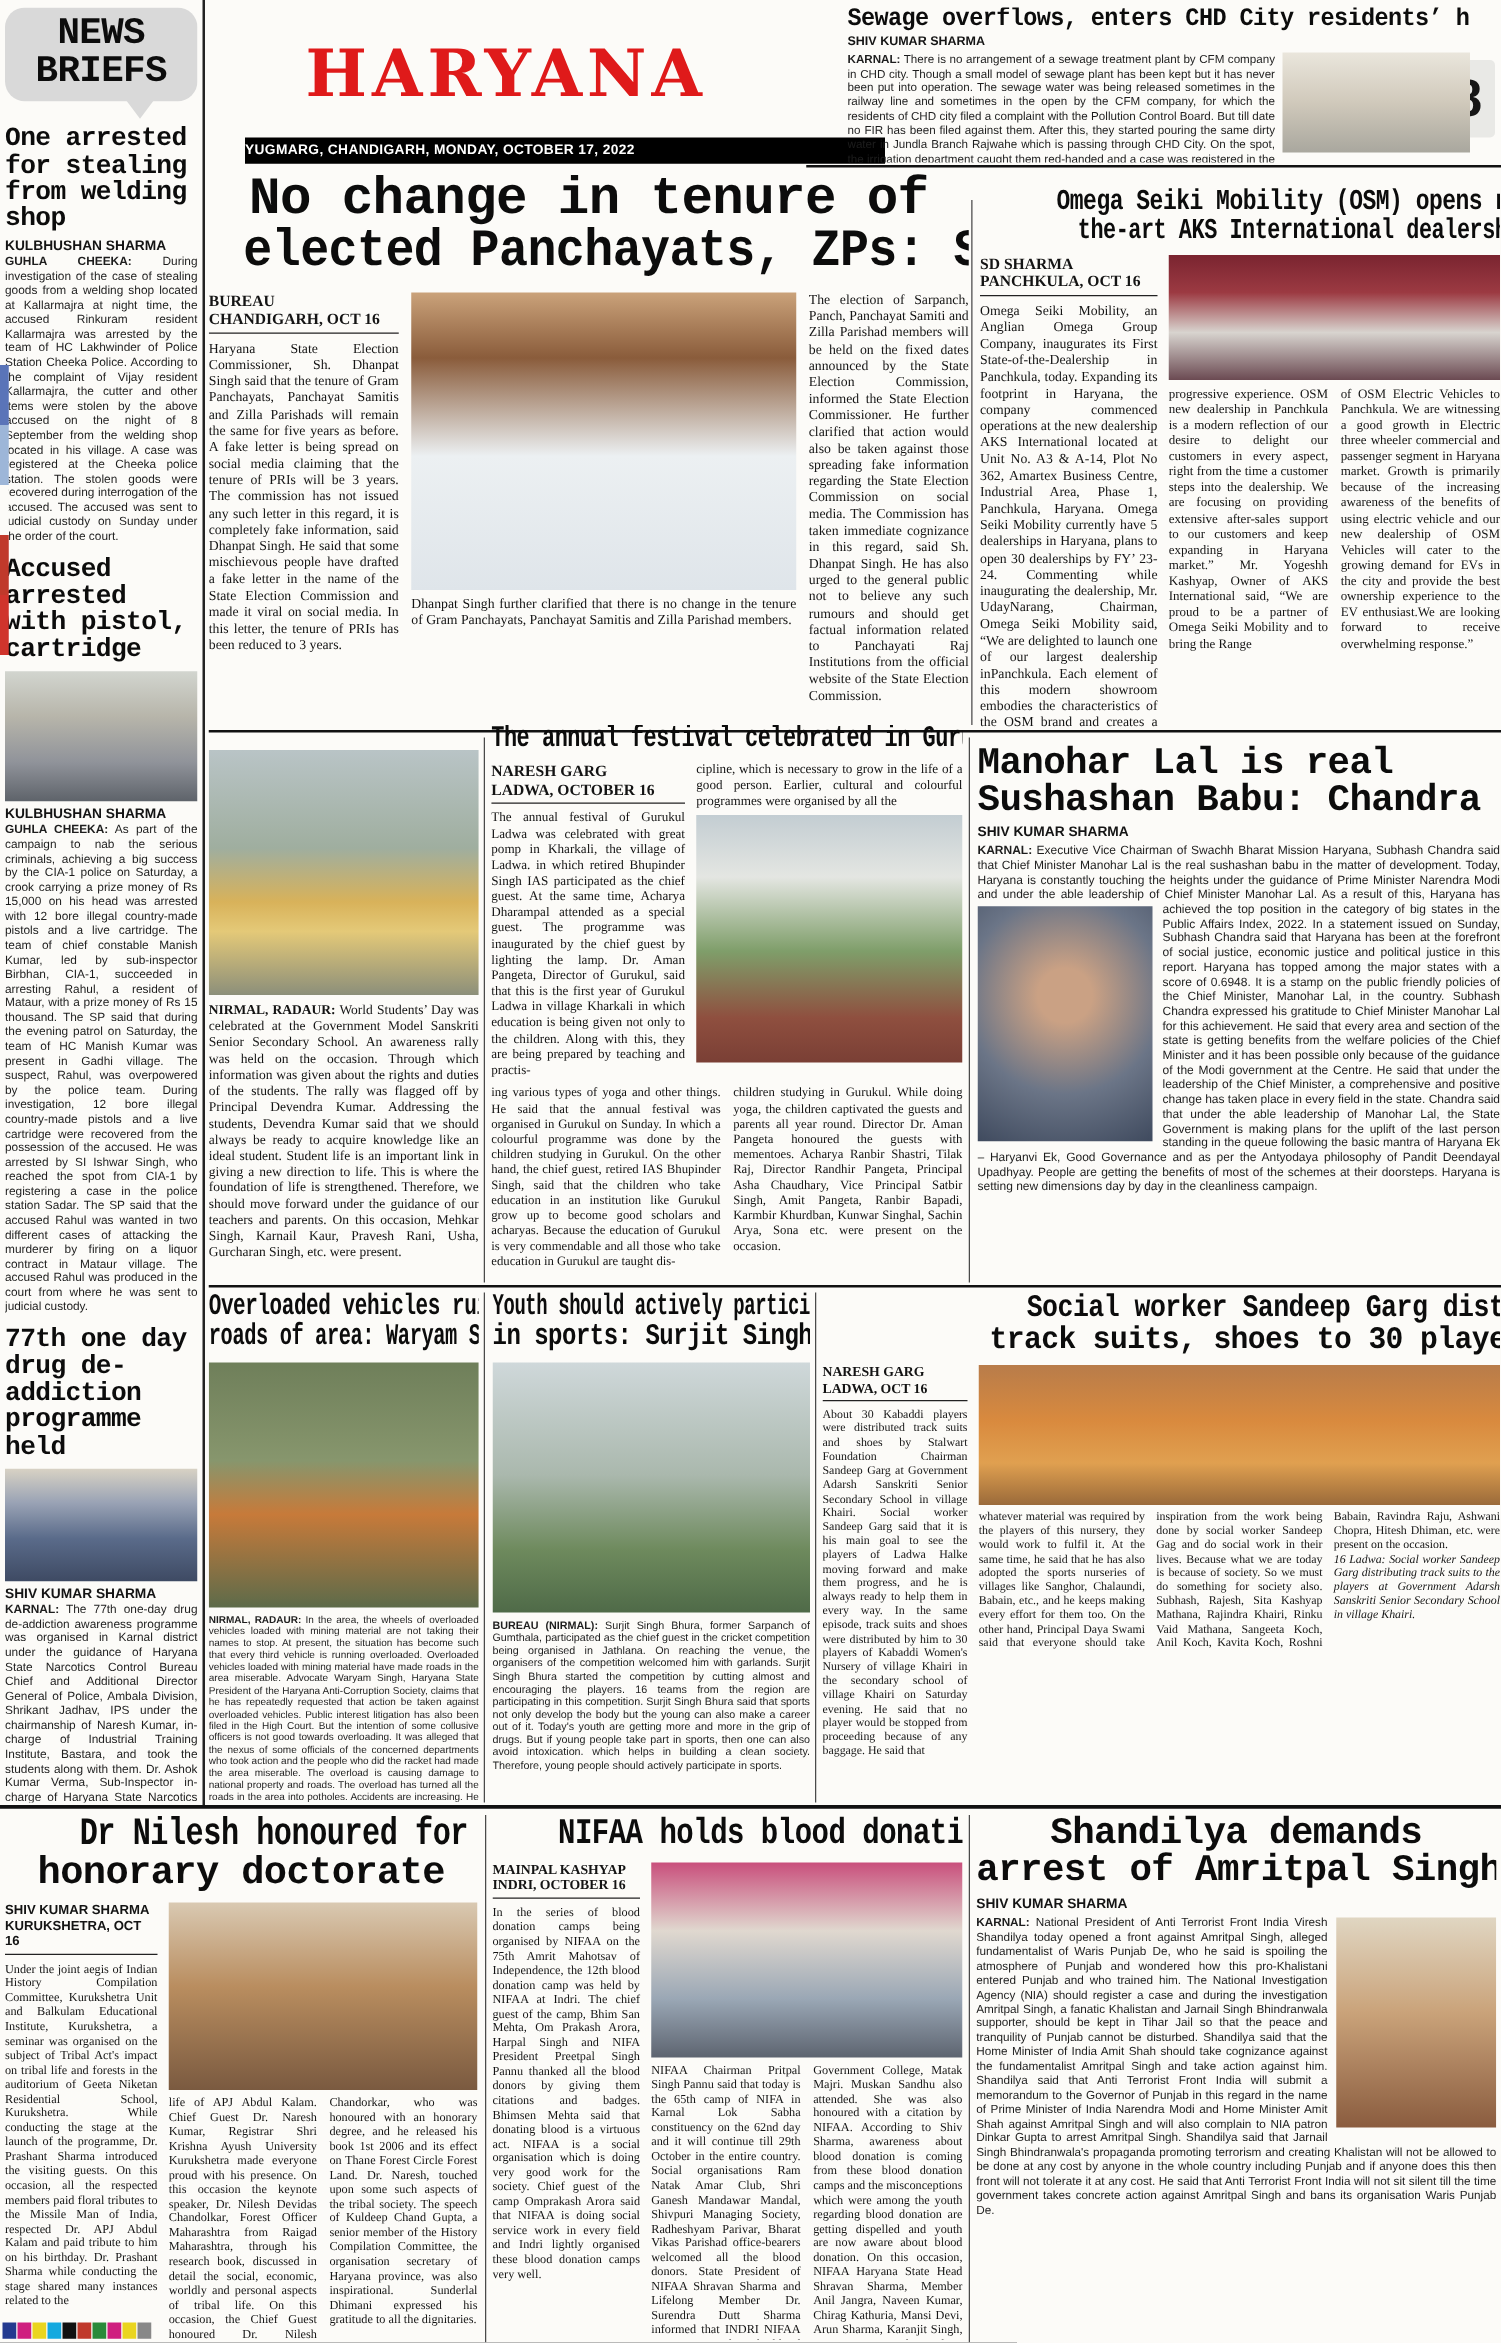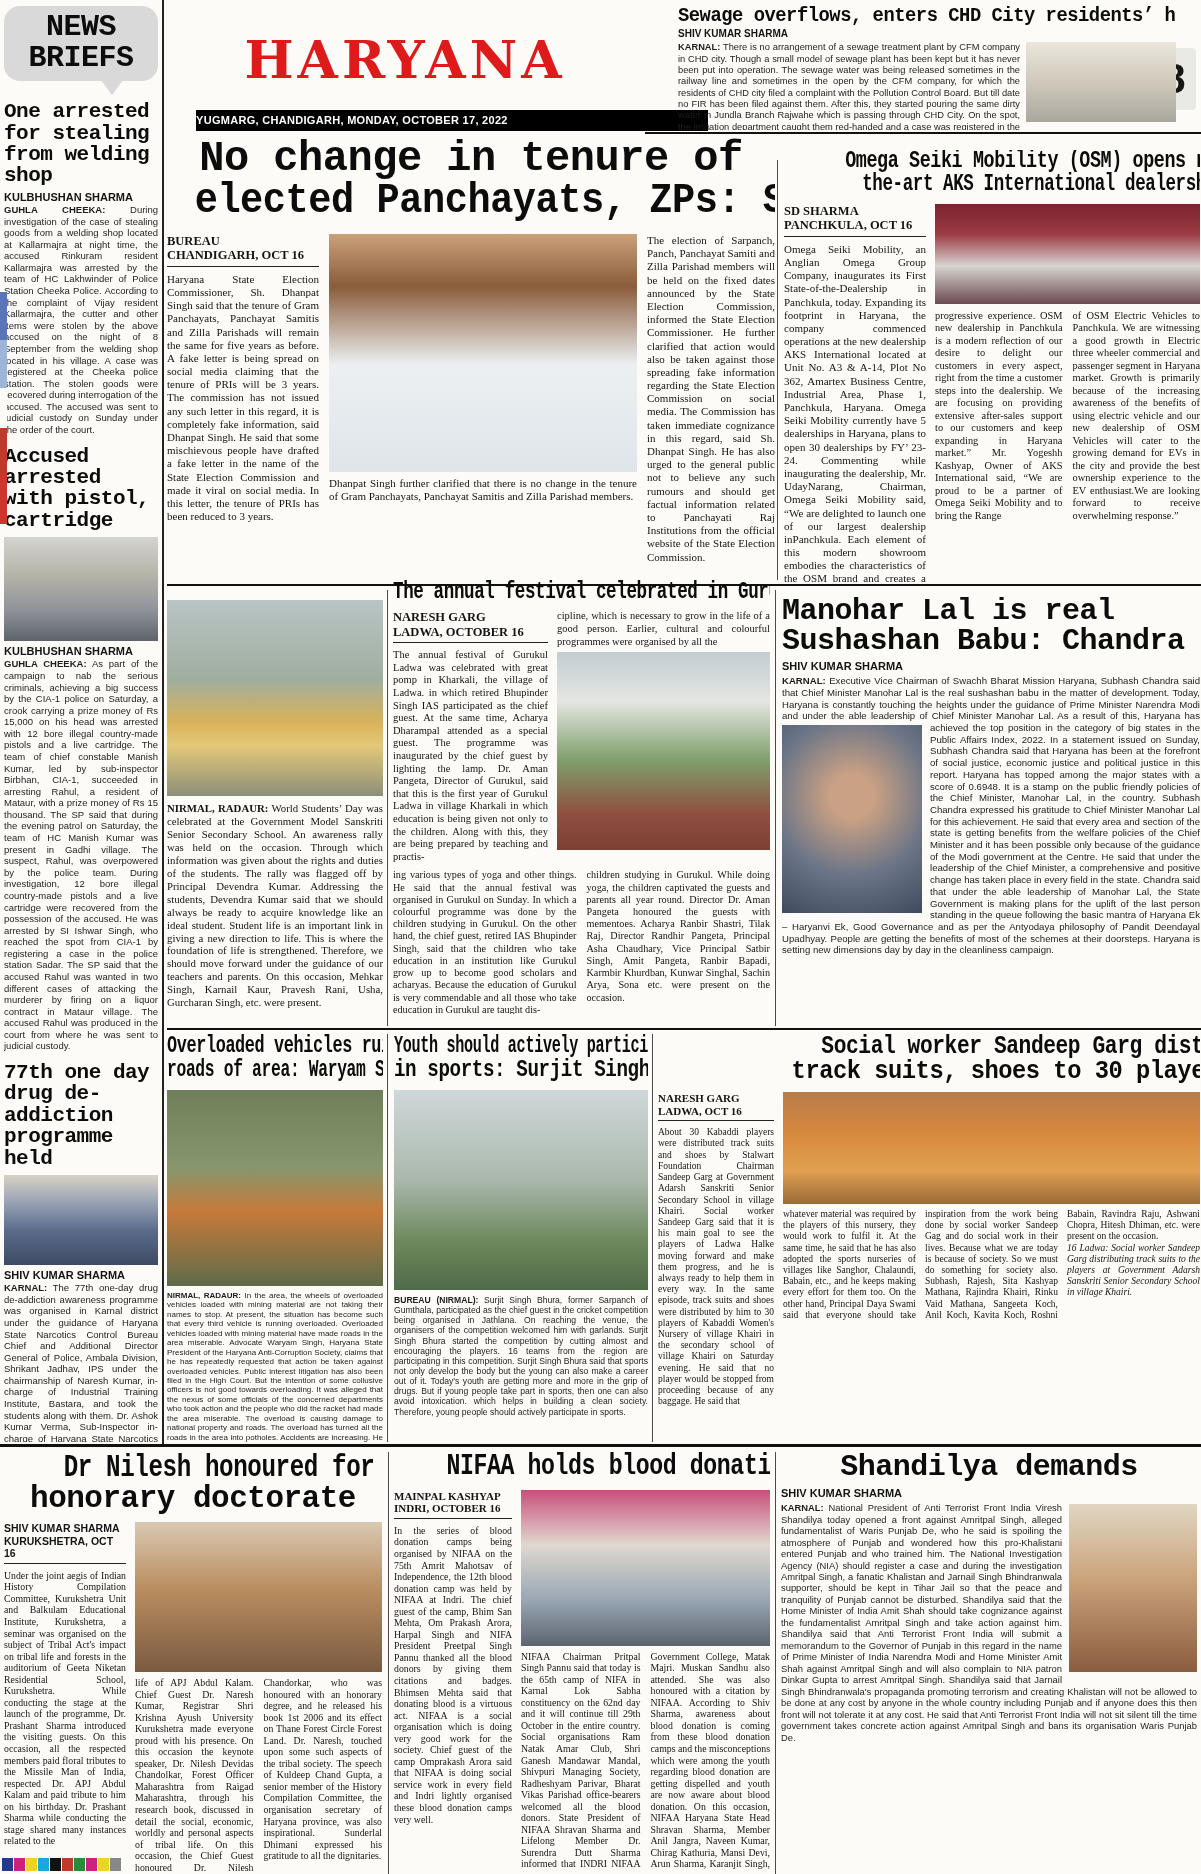--- a/index.html
+++ b/index.html
@@ -319,20 +319,21 @@
         <div class="cols2" style="margin-top:5px;">
           <div class="body-serif-sm" style="font-size:9.8px;">NIFAA Chairman Pritpal Singh Pannu said that today is the 65th camp of NIFA in Karnal Lok Sabha constituency on the 62nd day and it will continue till 29th October in the entire country. Social organisations Ram Natak Amar Club, Shri Ganesh Mandawar Mandal, Shivpuri Managing Society, Radheshyam Parivar, Bharat Vikas Parishad office-bearers welcomed all the blood donors. State President of NIFAA Shravan Sharma and Lifelong Member Dr. Surendra Dutt Sharma informed that INDRI NIFAA team organised 12th blood donation camp under this campaign today. The next camp will be held on October 19 at Shaheed Udham Singh Government College, Matak Majri. Muskan Sandhu also attended. She was also honoured with a citation by NIFAA. According to Shiv Sharma, awareness about blood donation is coming from these blood donation camps and the misconceptions which were among the youth regarding blood donation are getting dispelled and youth are now aware about blood donation. On this occasion, NIFAA Haryana State Head Shravan Sharma, Member Anil Jangra, Naveen Kumar, Chirag Kathuria, Mansi Devi, Arun Sharma, Karanjit Singh, Sumit, Amit Singla, Nishant Bansal, Sachin Bansal, Amit Lamba, NIFA patrons Satish Bhatia and Tarun Mehta, and others were also present.</div>
         </div>
       </div>
     </div>
   </div>
 
   <div class="abs" style="left:781px;top:1452px;width:416px;height:420px;overflow:hidden;">
     <div class="hl" style="font-size:30px;text-align:center;">
       <div class="hl-line"><span class="cond-c">Shandilya demands</span></div>
+      <div class="hl-line"><span class="cond-c">arrest of Amritpal Singh</span></div>
     </div>
     <div class="byl-sans" style="margin:5px 0 2px;">SHIV KUMAR SHARMA</div>
     <div class="body-sans" style="font-size:9.4px;">
       <span class="ph ph-garland" style="float:right;width:128px;height:168px;margin:2px 0 4px 7px;"></span>
       <span class="lead">KARNAL:</span>
       <span>National President of Anti Terrorist Front India Viresh Shandilya today opened a front against Amritpal Singh, alleged fundamentalist of Waris Punjab De, who he said is spoiling the atmosphere of Punjab and wondered how this pro-Khalistani entered Punjab and who trained him. The National Investigation Agency (NIA) should register a case and during the investigation Amritpal Singh, a fanatic Khalistan and Jarnail Singh Bhindranwala supporter, should be kept in Tihar Jail so that the peace and tranquility of Punjab cannot be disturbed. Shandilya said that the Home Minister of India Amit Shah should take cognizance against the fundamentalist Amritpal Singh and take action against him. Shandilya said that Anti Terrorist Front India will submit a memorandum to the</span>
       <span>Governor of Punjab in this regard in the name of Prime Minister of India Narendra Modi and Home Minister Amit Shah against Amritpal Singh and will also complain to NIA patron Dinkar Gupta to arrest Amritpal Singh. Shandilya said that Jarnail Singh Bhindranwala's propaganda promoting terrorism and creating Khalistan will not be allowed to be done at any cost by anyone in the whole country including Punjab and if anyone does this then front will not tolerate it at any cost. He said that Anti Terrorist Front India will not sit silent till the time government takes concrete action against Amritpal Singh and bans its organisation Waris Punjab De.</span>
     </div>
   </div>
 

